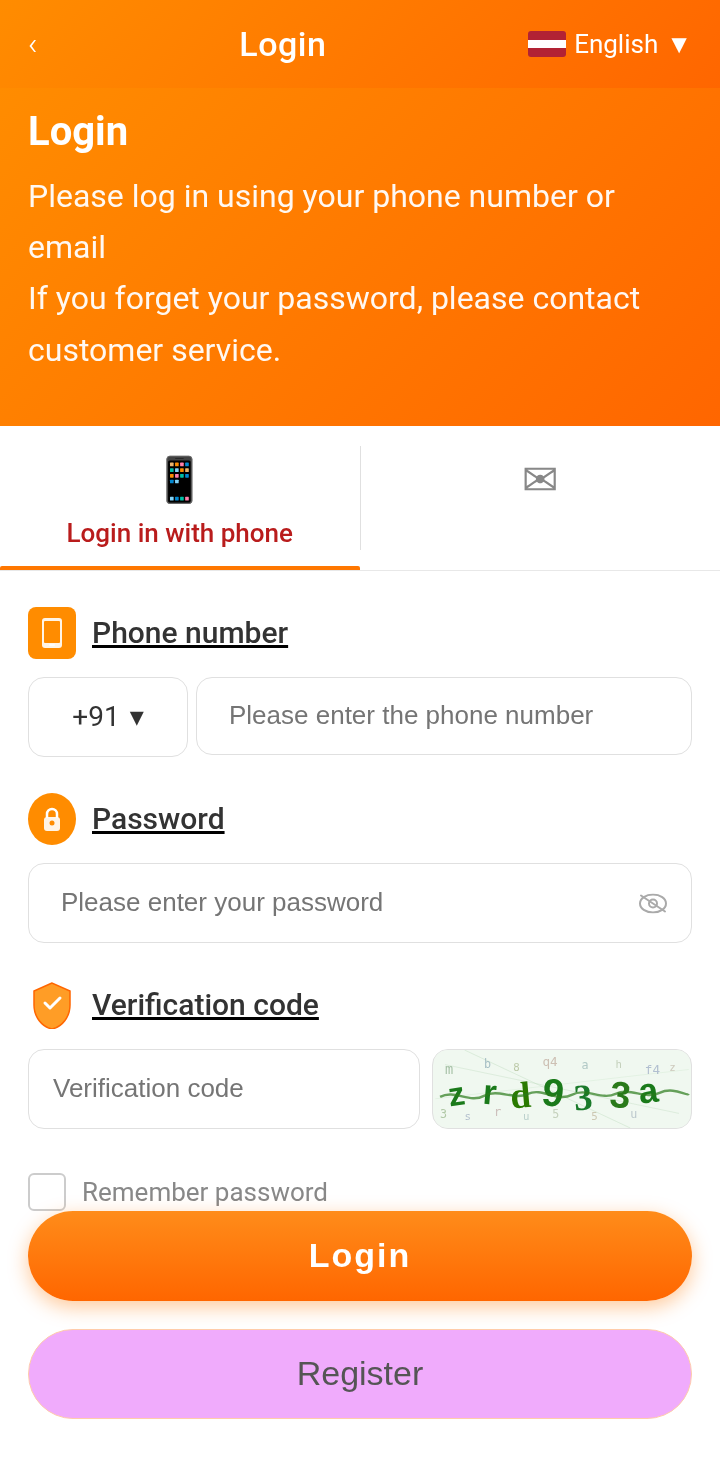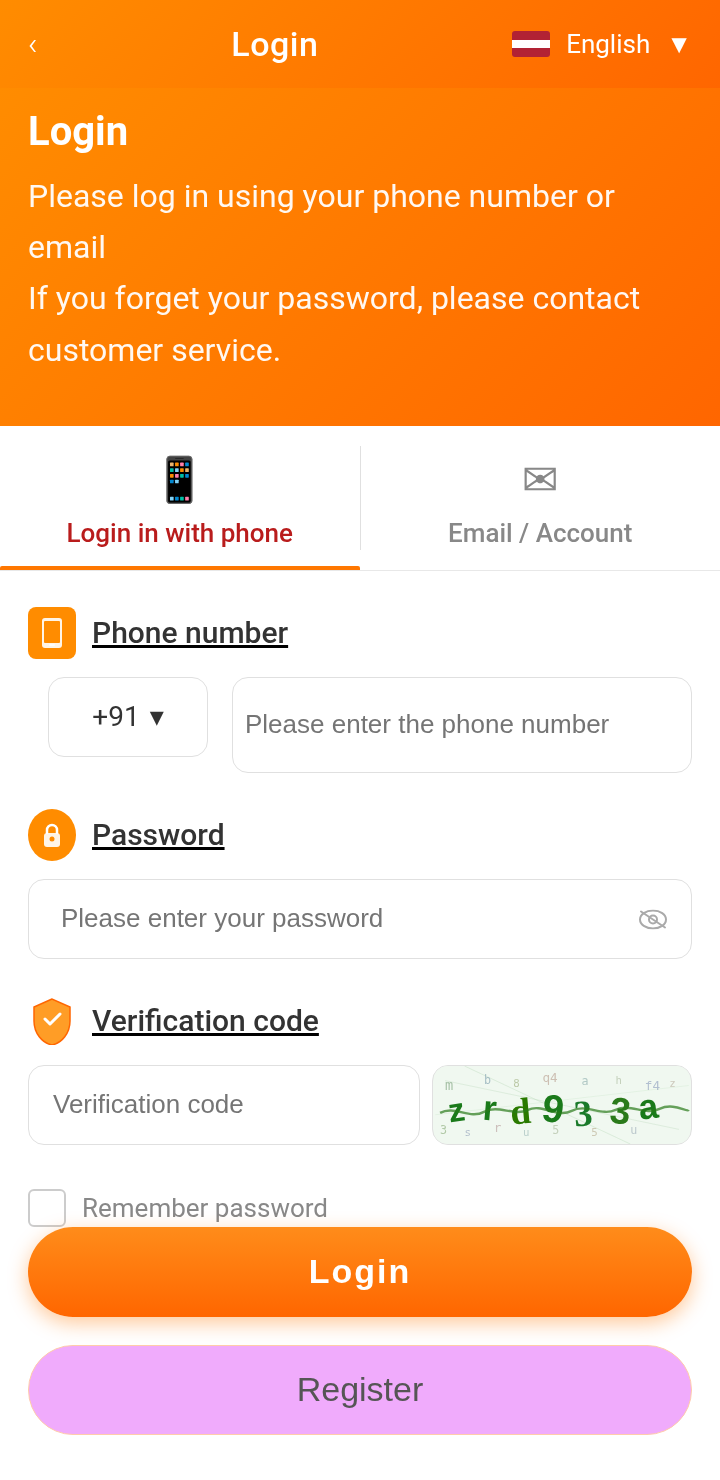--- a/index.html
+++ b/index.html
@@ -30,21 +30,21 @@
     }
     .header-title {
       color: white;
       font-size: 34px;
       font-weight: 500;
       letter-spacing: 0.5px;
     }
     .header-lang {
       display: flex;
       align-items: center;
-      gap: 16px;
+      gap: 8px;
       color: white;
       font-size: 26px;
       cursor: pointer;
     }
     .flag-icon {
       width: 38px;
       height: 26px;
       border-radius: 3px;
       overflow: hidden;
       display: inline-flex;
@@ -172,44 +172,43 @@
     }
     .field-label {
       font-size: 30px;
       font-weight: 500;
       color: #333;
     }
 
     
     .phone-input-row {
       display: flex;
-      gap: 24px;
-      margin-left: 20px;
+      gap: 8px;
     }
     .country-select {
       width: 160px;
       height: 80px;
       border: 1.5px solid #e0e0e0;
       border-radius: 16px;
       display: flex;
       align-items: center;
       justify-content: center;
       gap: 10px;
       font-size: 28px;
       color: #333;
       cursor: pointer;
       background: white;
       flex-shrink: 0;
     }
     .phone-number-input {
       flex: 1;
-      height: 96px;
+      height: 78px;
       border: 1.5px solid #e0e0e0;
       border-radius: 16px;
-      padding: 0 12px;
+      padding: 0 32px;
       font-size: 26px;
       color: #999;
       outline: none;
       background: white;
     }
 
     
     .password-input-wrapper {
       position: relative;
     }
@@ -362,21 +361,20 @@
 </div>
 
 <div class="tabs-container">
   <div class="tab active">
     <span class="tab-icon">📱</span>
     <span class="tab-label">Login in with phone</span>
   </div>
   <div class="tab-divider"></div>
   <div class="tab inactive">
     <span class="tab-icon">✉</span>
-    <span class="tab-label">Email / Account</span>
   </div>
 </div>
 
 <div class="form-area">
 
   
   <div class="field-section">
     <div class="field-label-row">
       <div class="field-icon-phone">
         <svg width="28" height="32" viewBox="0 0 28 32" fill="none">

